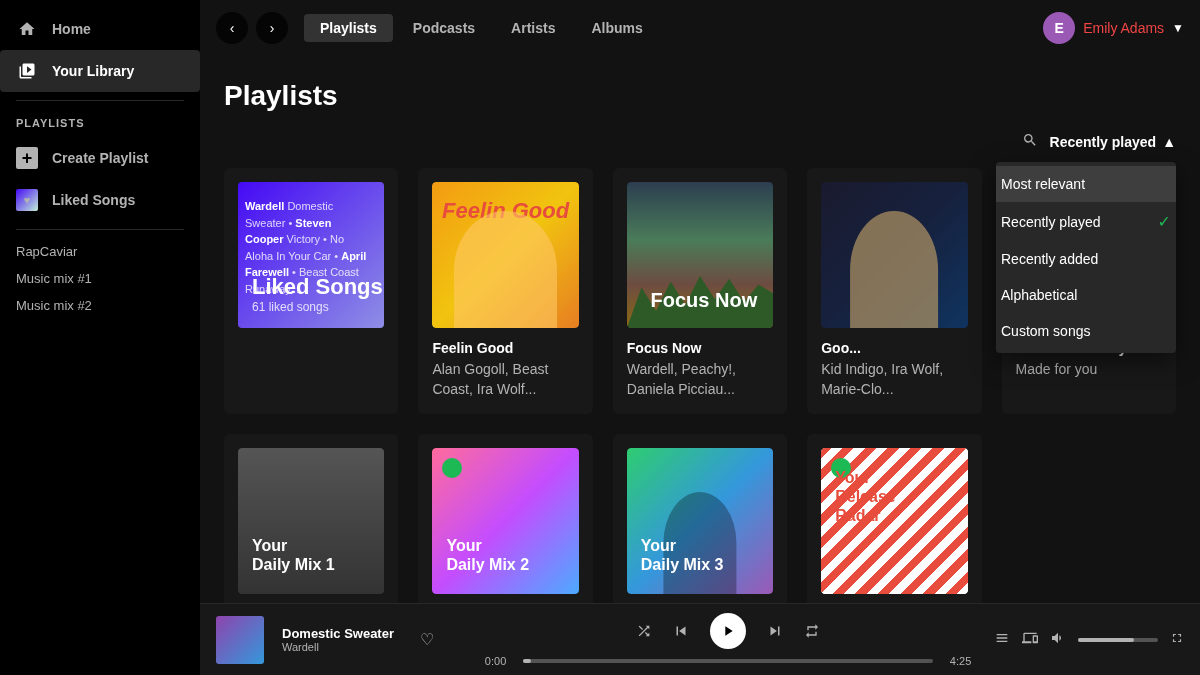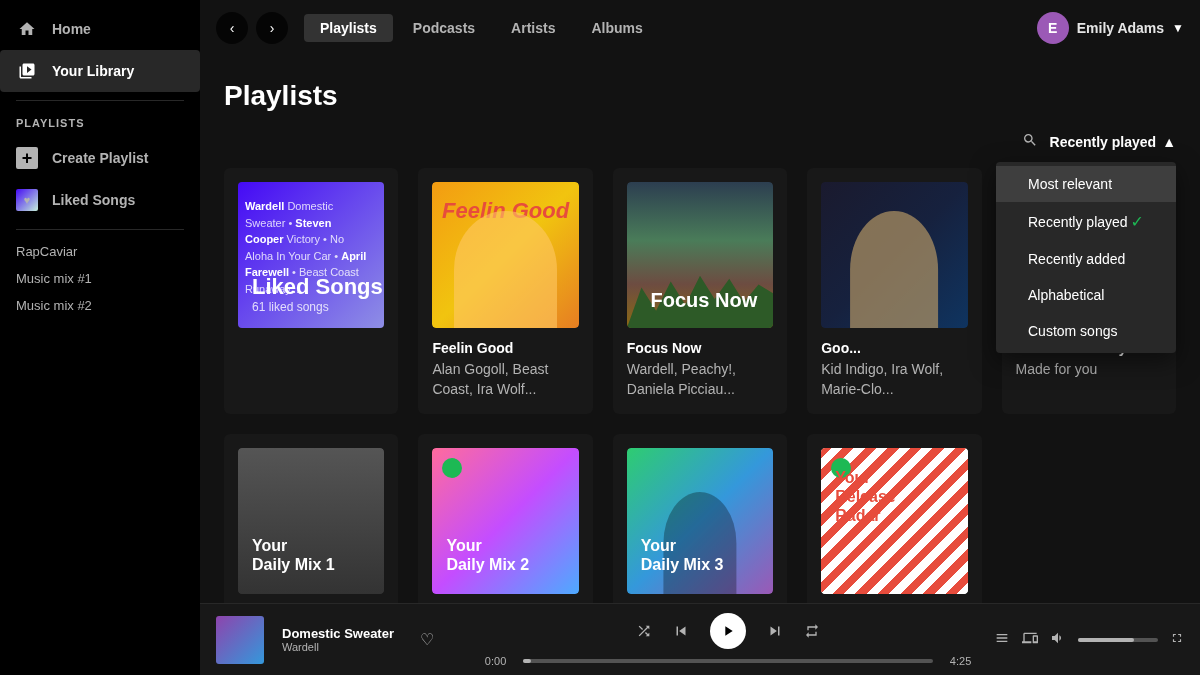--- a/index.html
+++ b/index.html
@@ -176,22 +176,22 @@
       overflow: hidden;
       display: flex;
       align-items: center;
       justify-content: center;
       font-size: 14px;
       font-weight: 700;
       color: #fff;
     }
     .user-name {
       font-size: 14px;
-      font-weight: 700;
-      color: #e5e5e5;
+      font-weight: 400;
+      color: #ef4444;
     }
     .user-dropdown-arrow {
       color: #fff;
       font-size: 12px;
     }
 
     
     .main-content {
       flex: 1;
       background: #121212;
@@ -242,21 +242,21 @@
       top: 30px;
       right: 0;
       background: #282828;
       border-radius: 4px;
       padding: 4px 0;
       min-width: 180px;
       z-index: 100;
       box-shadow: 0 8px 24px rgba(0,0,0,0.5);
     }
     .dropdown-item {
-      padding: 10px 32px;
+      padding: 10px 5px;
       font-size: 14px;
       color: #fff;
       cursor: pointer;
       display: flex;
       align-items: center;
       justify-content: space-between;
     }
     .dropdown-item.hovered { background: #3e3e3e; }
     .dropdown-check { color: #1db954; font-size: 16px; }
 

